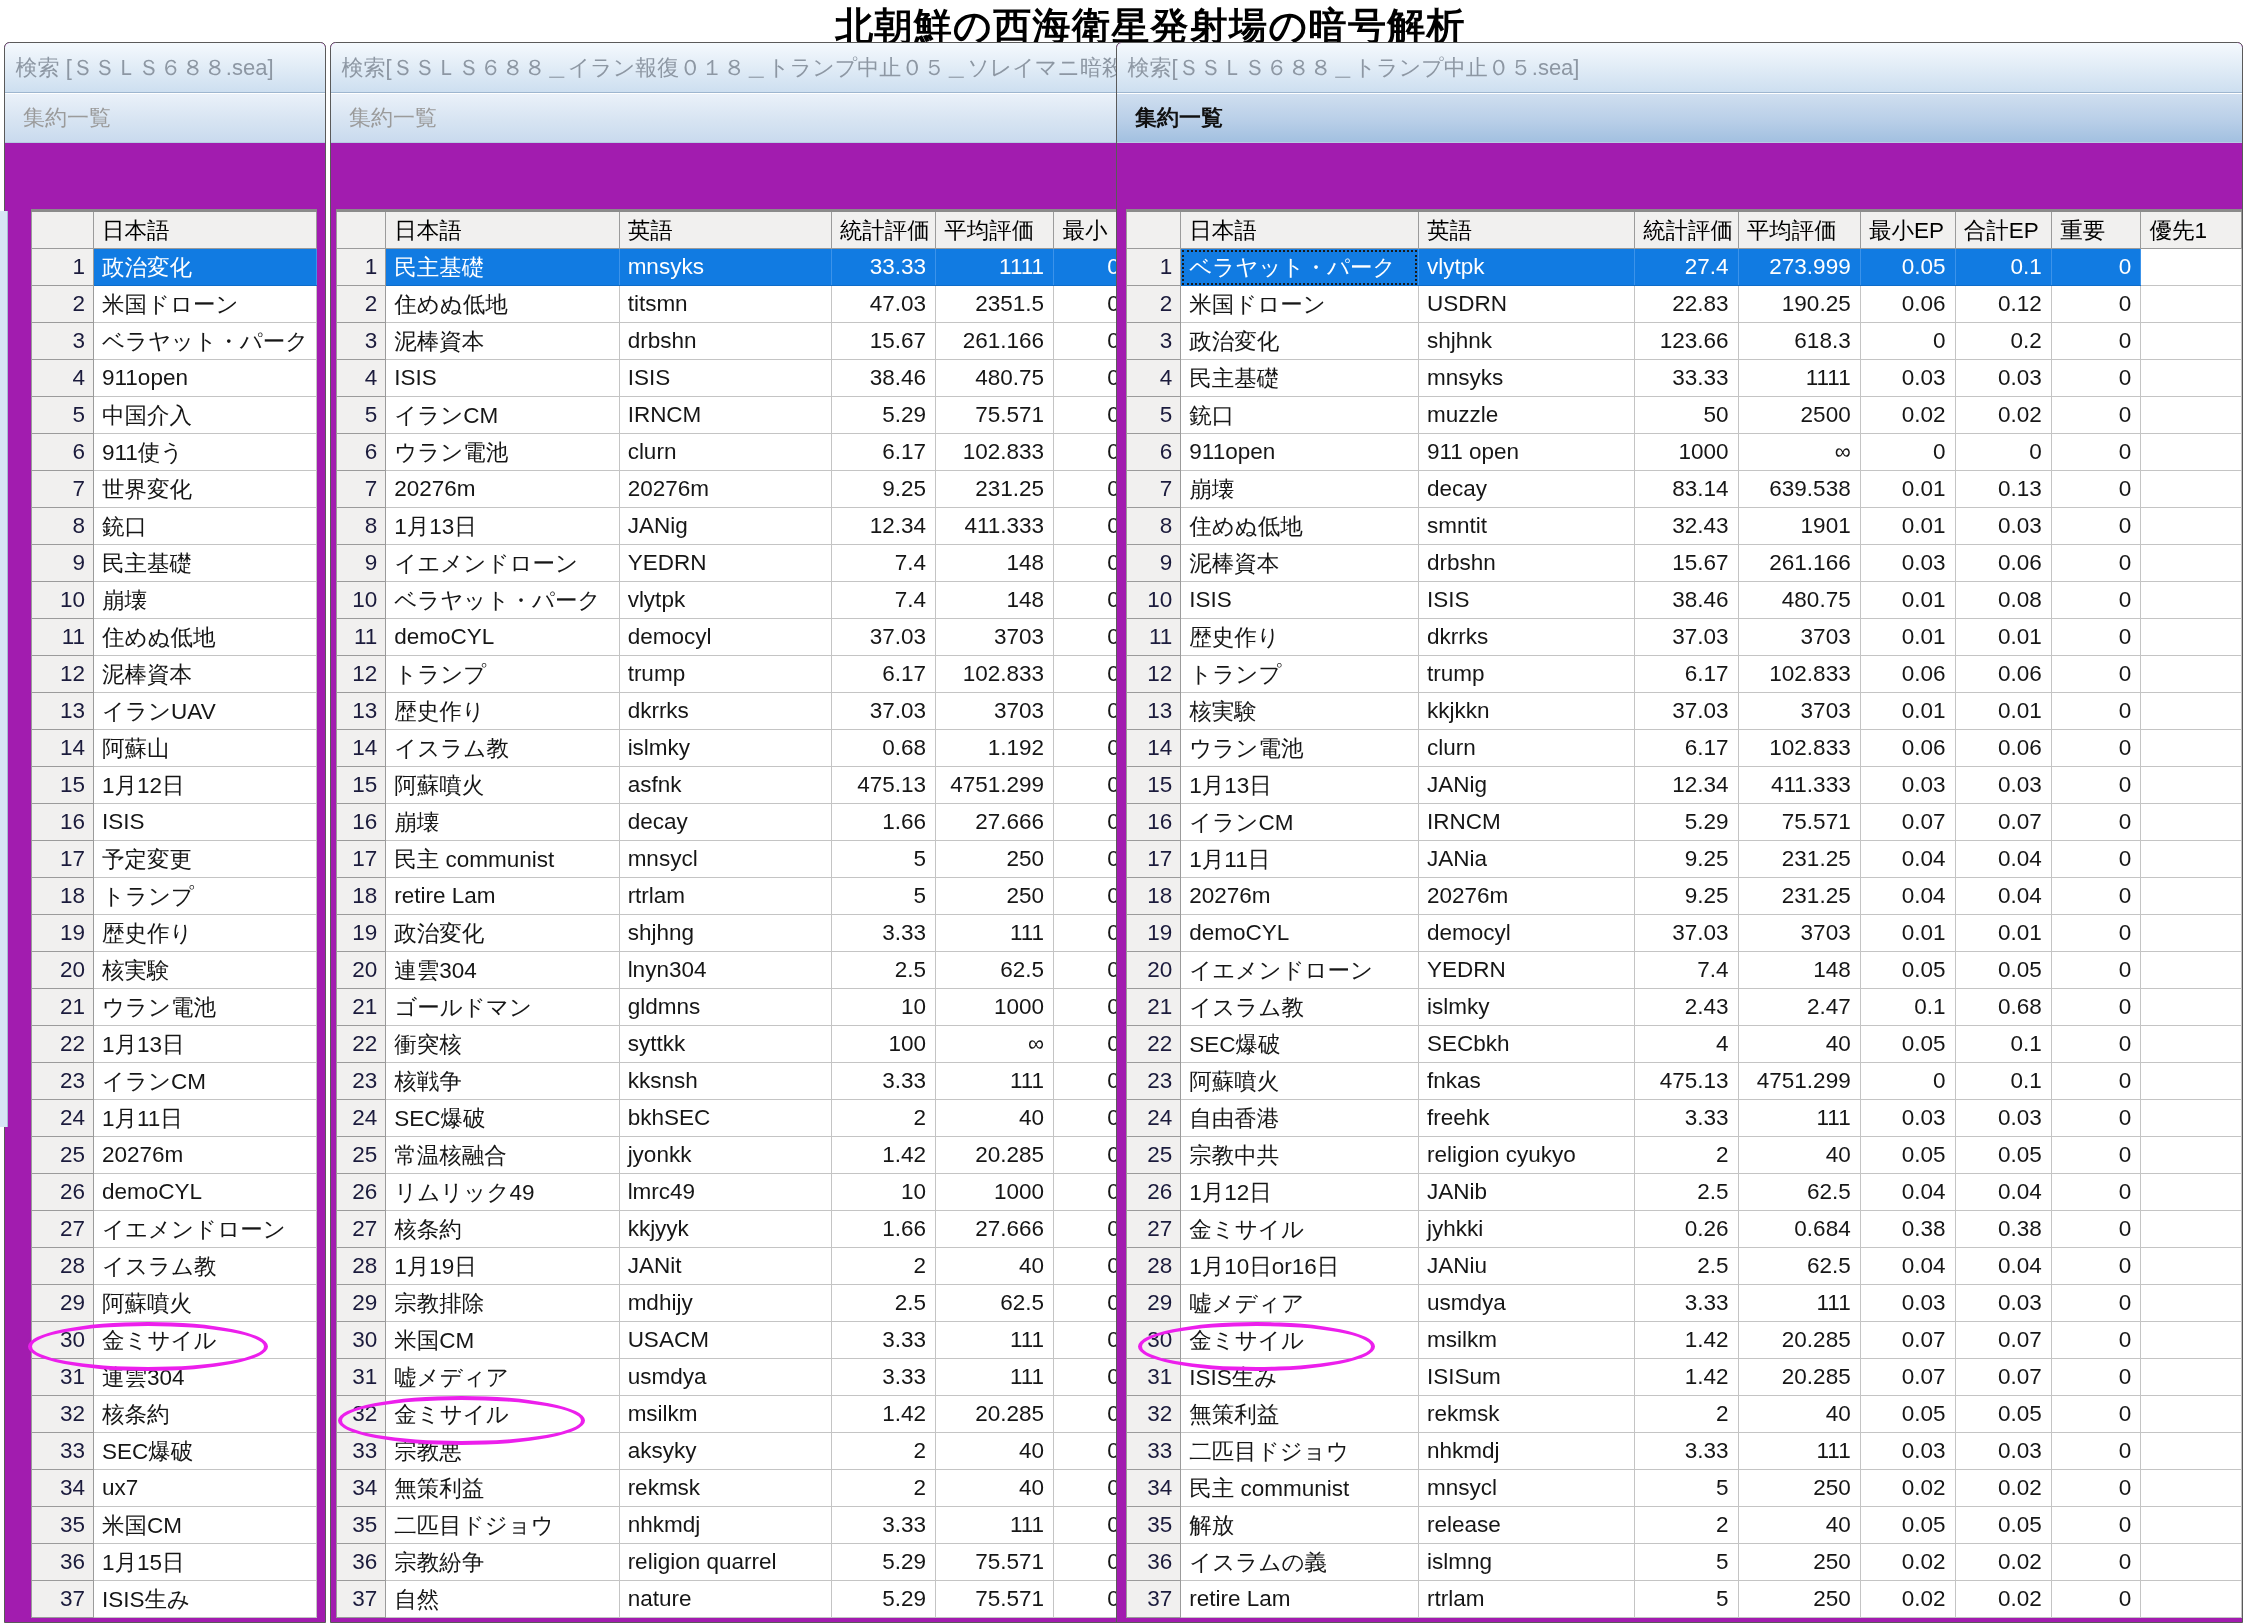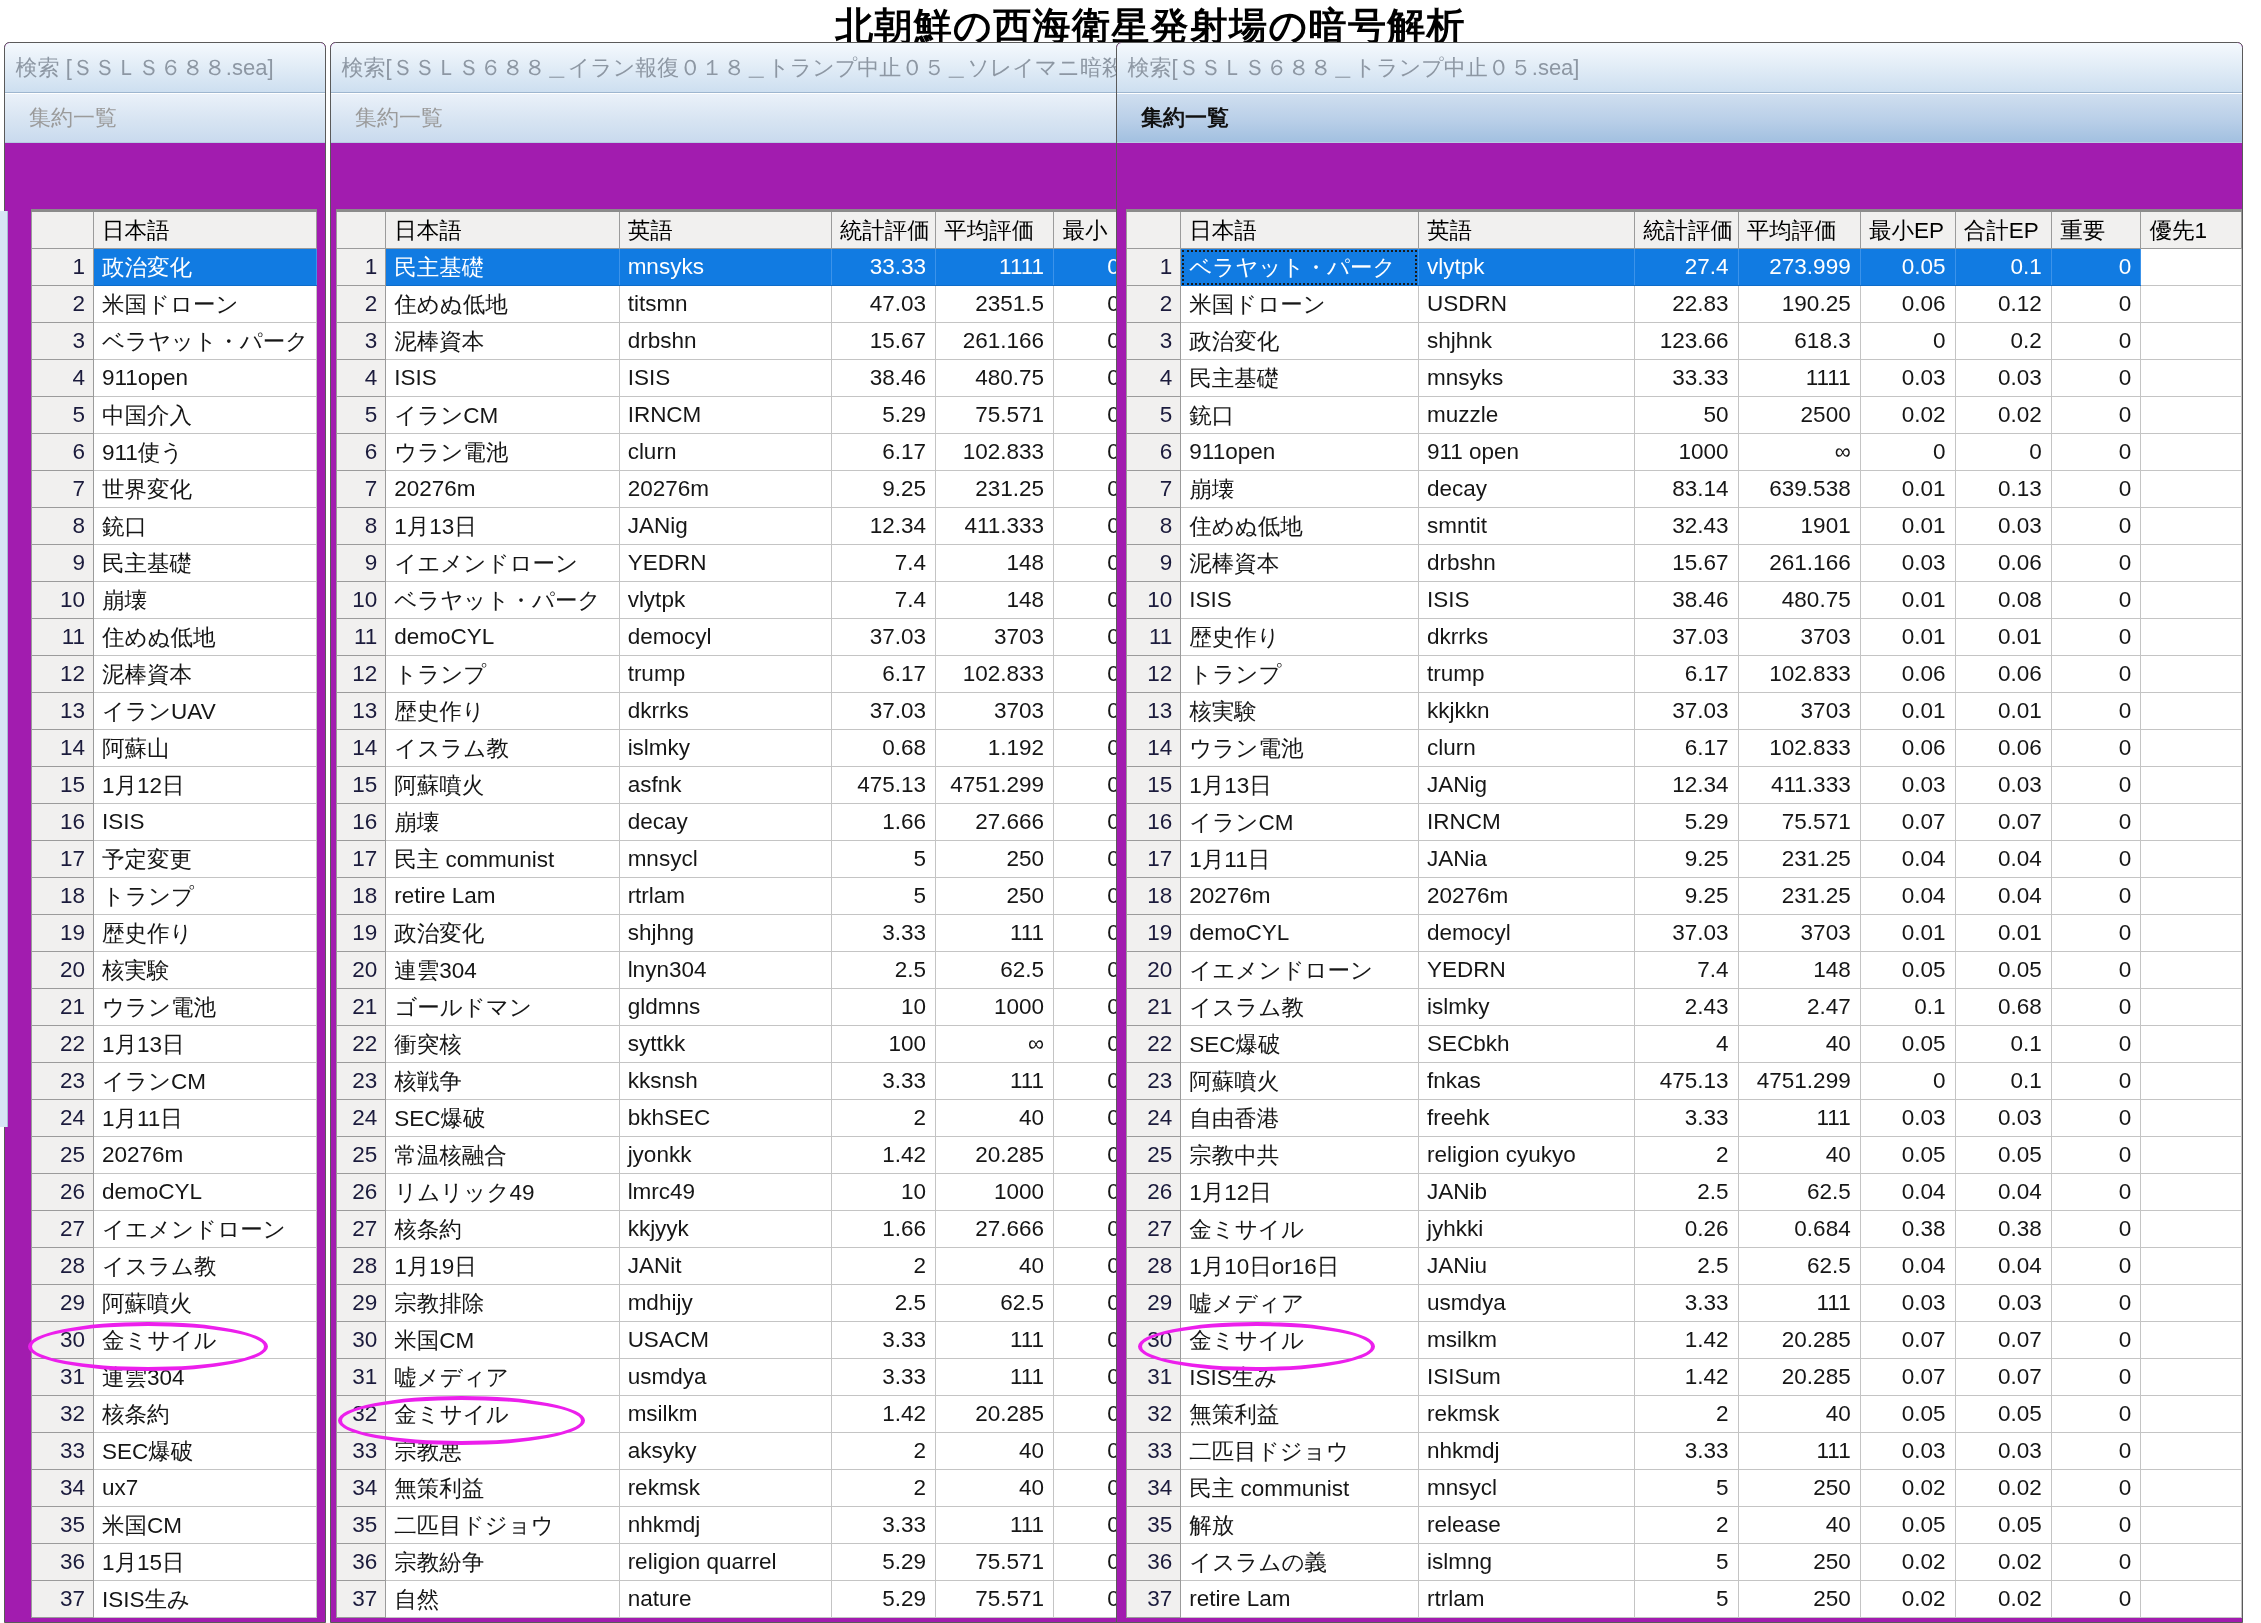--- a/index.html
+++ b/index.html
@@ -5,21 +5,21 @@
   html,body{margin:0;padding:0;background:#ffffff;font-family:"Liberation Sans","DejaVu Sans",sans-serif;}
   #canvas{position:relative;width:2261px;height:1624px;background:#ffffff;overflow:hidden;}
   .page-title{position:absolute;top:1.3px;left:0;width:100%;text-align:center;font-size:38px;font-weight:bold;color:#000;letter-spacing:1.3px;margin-left:20px;}
 
   .window{position:absolute;top:42px;height:1581px;background:#a21caf;border:1.3px solid #5a5a5a;border-radius:5.3px 5.3px 0 0;box-sizing:border-box;overflow:hidden;}
   .win-left{left:4px;width:322px;}
   .win-mid{left:330px;width:801px;}
   .win-right{left:1116px;width:1127px;}
 
   .titlebar{height:50px;line-height:50px;padding-left:10.6px;font-size:22px;color:#8d97a3;background:linear-gradient(#f4f9fd,#e3edf7 45%,#cddff0);border-bottom:1.3px solid #9eb6cf;border-radius:4px 4px 0 0;white-space:nowrap;overflow:hidden;box-sizing:border-box;}
-  .toolbar{height:50px;line-height:48px;padding-left:24px;font-size:22px;color:#9b9b9b;background:linear-gradient(#eaf1f9,#d7e4f2 55%,#c9daee);border-top:1.3px solid #ffffff;border-bottom:0.7px solid #b6cbe2;white-space:nowrap;box-sizing:border-box;}
+  .toolbar{height:50px;line-height:48px;padding-left:18px;font-size:22px;color:#9b9b9b;background:linear-gradient(#eaf1f9,#d7e4f2 55%,#c9daee);border-top:1.3px solid #ffffff;border-bottom:0.7px solid #b6cbe2;white-space:nowrap;box-sizing:border-box;}
   .window.active .toolbar{color:#111;font-weight:bold;background:linear-gradient(#cfdeef,#b9cfe8 55%,#a2c0e0);}
 
   .tblwrap{position:absolute;top:166px;}
   table.grid{border-collapse:collapse;table-layout:fixed;background:#fff;border:1.3px solid #6e6e6e;border-top:3.3px solid #8b8b8b;padding-left:9px;}
   table.grid th,table.grid td{box-sizing:border-box;overflow:hidden;white-space:nowrap;font-weight:normal;}
   table.grid thead th{height:38px;background:#f1f0ef;border:0.7px solid #9b9b9b;font-size:22.5px;color:#000;text-align:left;padding:0 4px 0 8px;}
   table.grid td{height:37px;font-size:22.5px;color:#161616;border-right:0.7px solid #c4c4c4;border-bottom:0.7px solid #c4c4c4;padding:0 4px 0 8px;background:#fff;}
   table.grid td.num{background:#f1f0ef;border:0.7px solid #9b9b9b;color:#1b1b3c;text-align:right;padding:0 8px 0 2.7px;}
   table.grid td.r{text-align:right;padding:0 9.3px 0 2.7px;}
   table.grid tr.sel td.hl{background:#117be2;color:#ffffff;border-right-color:#3c93ea;border-bottom-color:#0f6cc8;}

